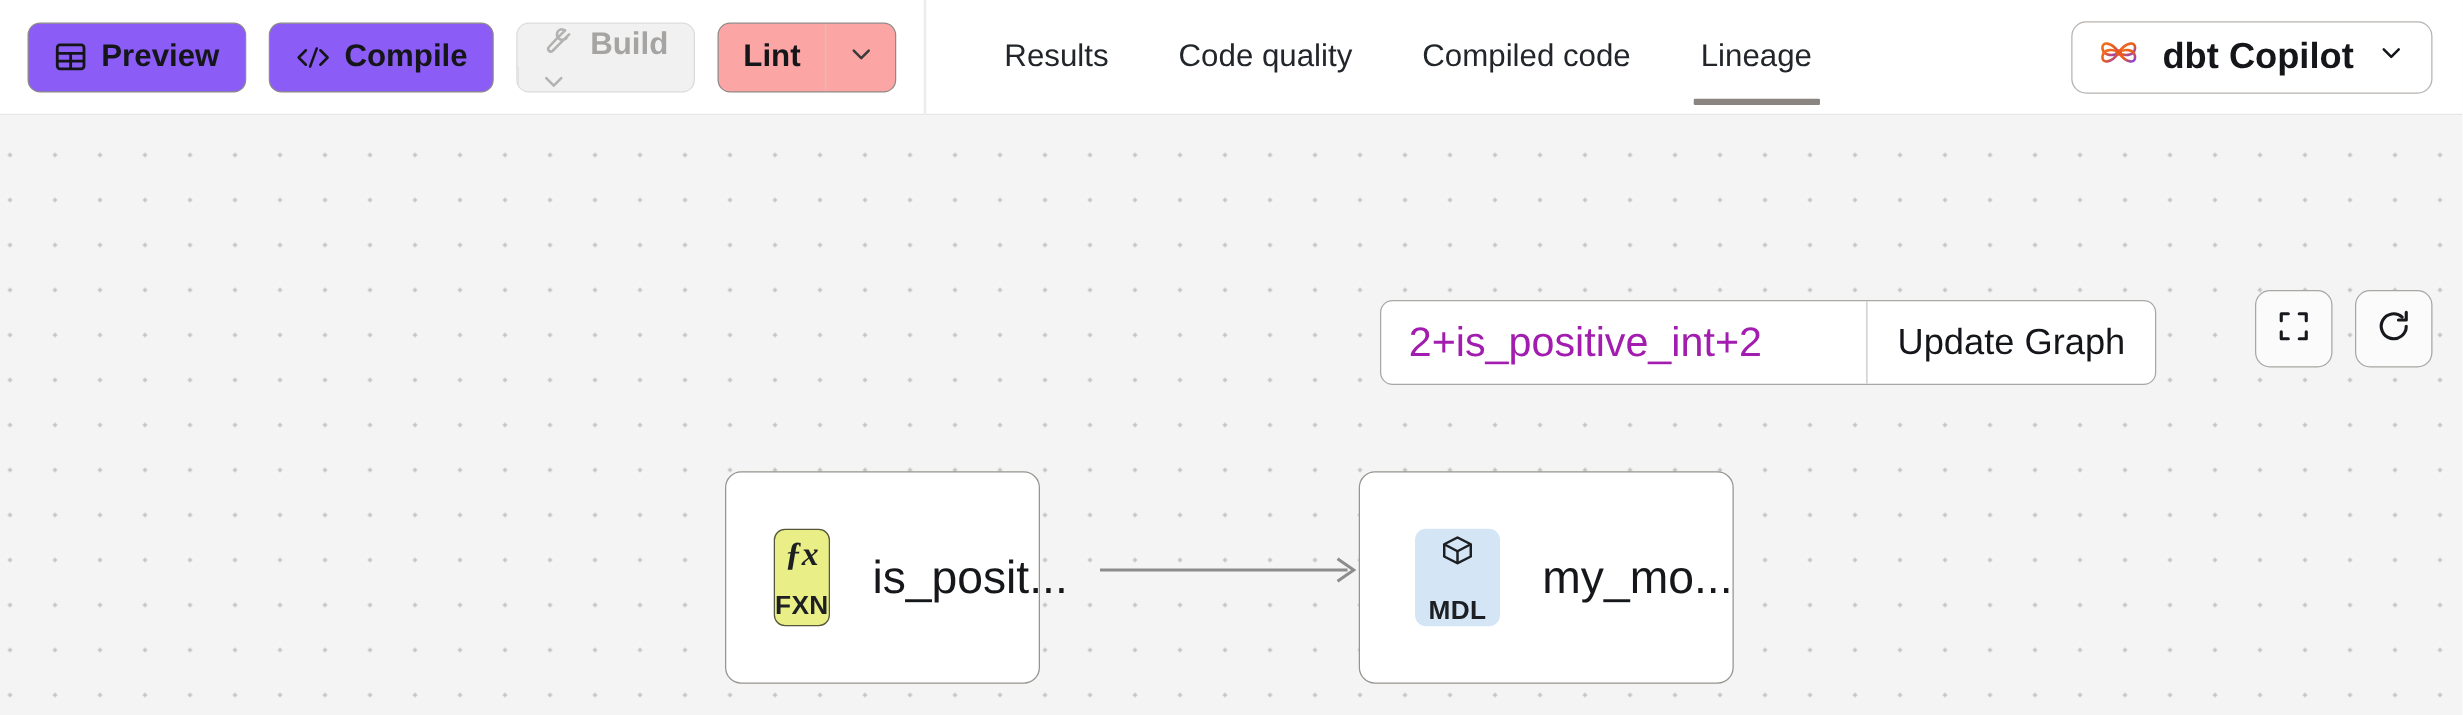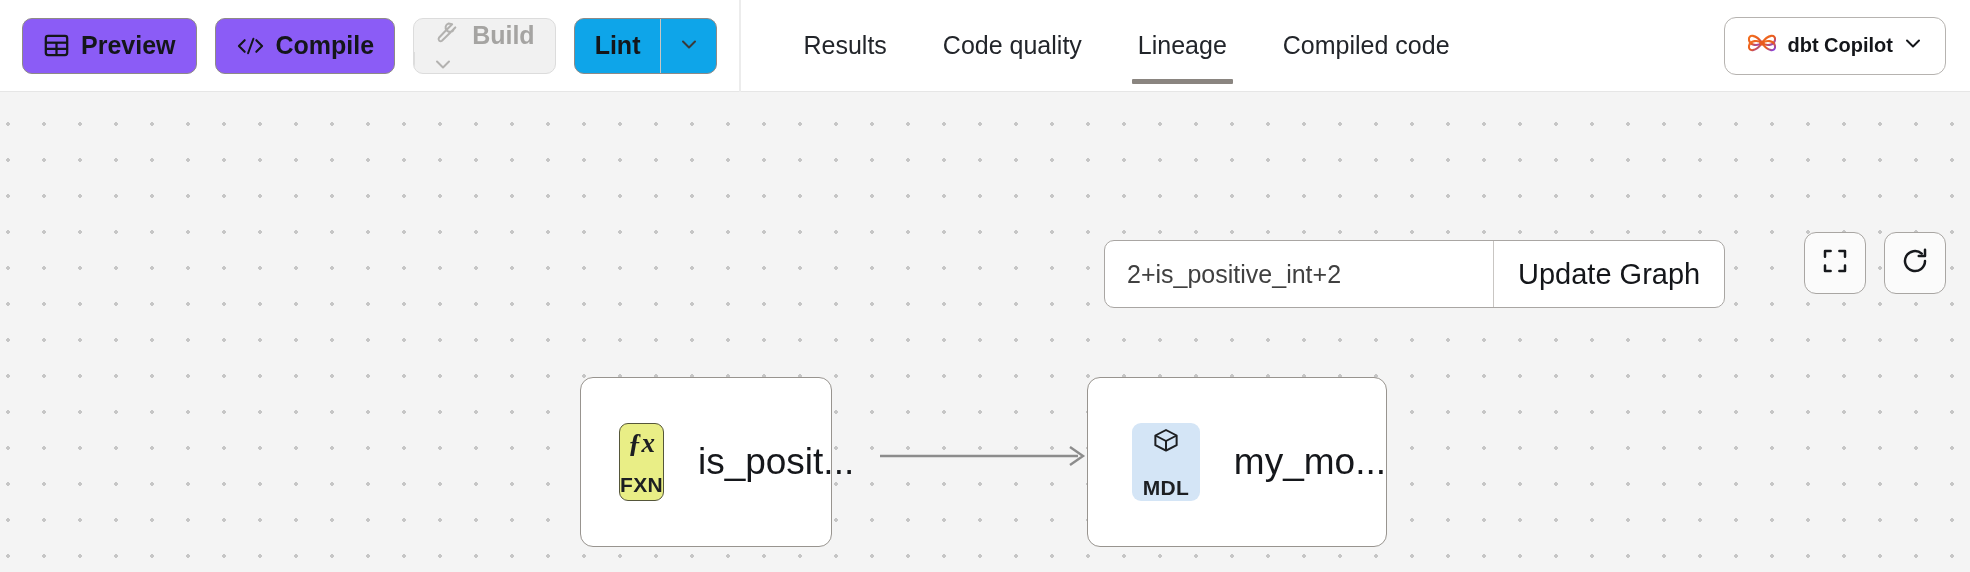--- a/index.html
+++ b/index.html
@@ -59,21 +59,21 @@
   .btn .ico { display: flex; align-items: center; }
 
   
   .split {
     height: 56px;
     border: 1px solid #8e8a87;
     border-radius: 10px;
     display: flex;
     align-items: stretch;
     overflow: hidden;
-    background: #0ea5e9;
+    background: #fca5a5;
   }
   .split .main-part {
     display: flex;
     align-items: center;
     gap: 11px;
     padding: 0 20px;
     font-size: 25px;
     font-weight: 700;
     color: #14161a;
     cursor: pointer;
@@ -142,23 +142,23 @@
     display: flex;
     align-items: center;
   }
   .copilot {
     height: 58px;
     border: 1px solid #b6b3b0;
     border-radius: 12px;
     background: #ffffff;
     display: flex;
     align-items: center;
-    gap: 8px;
+    gap: 18px;
     padding: 0 20px;
-    font-size: 20px;
+    font-size: 29px;
     font-weight: 700;
     color: #14161a;
     cursor: pointer;
     white-space: nowrap;
   }
 
   
   .canvas {
     flex: 1;
     position: relative;
@@ -180,22 +180,22 @@
     border: 1px solid #a9a6a3;
     border-radius: 10px;
     background: #ffffff;
     overflow: hidden;
   }
   .graph-search .gs-input {
     width: 388px;
     border: none;
     outline: none;
     background: transparent;
-    font-size: 25px;
-    color: #404040;
+    font-size: 33px;
+    color: #a21caf;
     padding: 0 22px;
     font-family: "Liberation Sans", sans-serif;
   }
   .graph-search .gs-btn {
     border: none;
     border-left: 1px solid #c9c6c3;
     background: transparent;
     font-size: 29px;
     color: #14161a;
     padding: 0 24px;
@@ -347,25 +347,25 @@
 
     <div class="divider-v"></div>
 
     <div class="tabs">
       <div class="tab">
         <span>Results</span>
       </div>
       <div class="tab">
         <span>Code quality</span>
       </div>
+      <div class="tab">
+        <span>Compiled code</span>
+      </div>
       <div class="tab active">
         <span>Lineage</span>
-      </div>
-      <div class="tab">
-        <span>Compiled code</span>
       </div>
     </div>
 
     <div class="copilot-wrap">
       <button class="copilot">
         <span class="ico">
           <svg width="34" height="32" viewBox="0 0 34 32" fill="none">
             <defs>
               <linearGradient id="cpgrad" x1="0" y1="0" x2="1" y2="1">
                 <stop offset="0%" stop-color="#f4721f"></stop>

